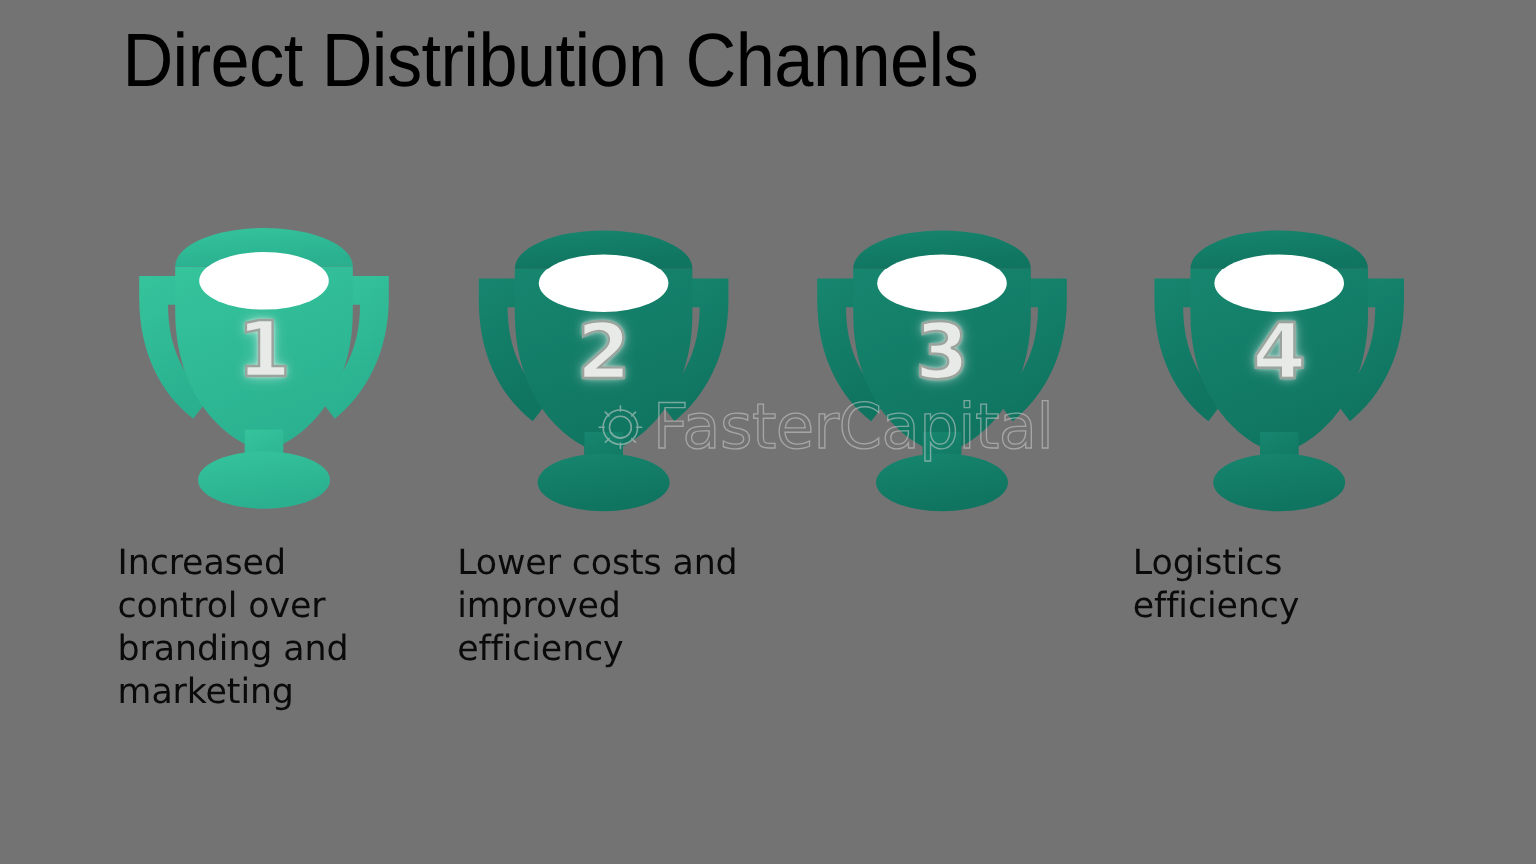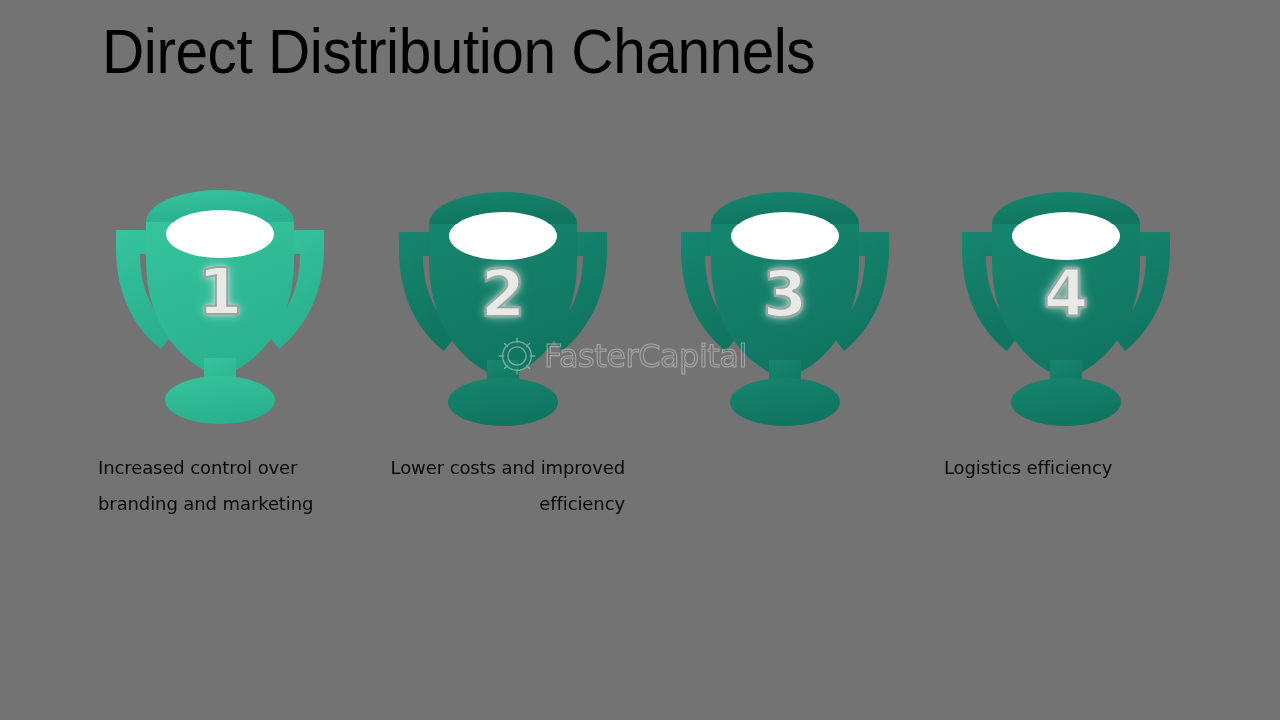--- a/index.html
+++ b/index.html
@@ -95,27 +95,27 @@
       0 0 14px rgba(255,255,255,0.3);
     user-select: none;
   }
 
   .caption {
     position: absolute;
     top: 450px;
     left: 0;
     width: 248px;
     font-family: "DejaVu Sans", "Liberation Sans", sans-serif;
-    font-size: 18px;
+    font-size: 29px;
     line-height: 36px;
     font-weight: 400;
     color: #0a0a0a;
     letter-spacing: -0.1px;
   }
-  .column.c1 .caption { width: 244px; text-align: right; }
+  .column.c1 .caption { width: 244px; }
   .column.c2 .caption { width: 226px; }
   .column.c3 .caption { width: 230px; }
 
   
   #watermark {
     position: absolute;
     left: 494px;
     top: 328px;
     width: 330px;
     height: 56px;
@@ -125,21 +125,21 @@
     pointer-events: none;
     opacity: 0.55;
   }
   #watermark .wm-logo {
     flex: 0 0 auto;
     width: 46px;
     height: 46px;
   }
   #watermark .wm-text {
     font-family: "DejaVu Sans", "Liberation Sans", sans-serif;
-    font-size: 32px;
+    font-size: 52px;
     line-height: 46px;
     font-weight: 400;
     color: transparent;
     -webkit-text-stroke: 1.1px #cfcfcf;
     letter-spacing: -0.5px;
     white-space: nowrap;
   }
 </style>
 </head>
 <body>

